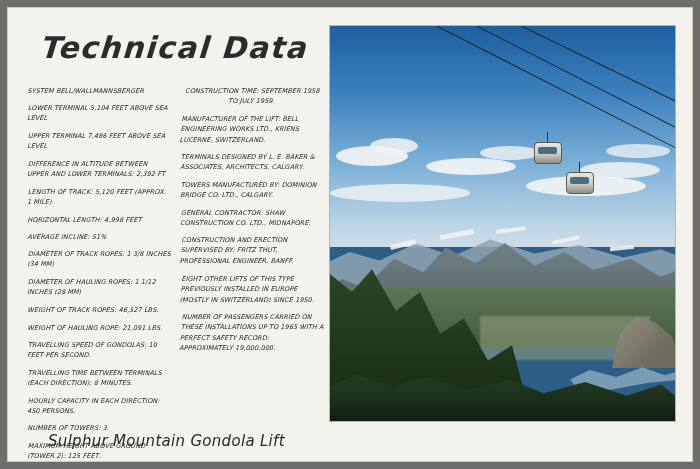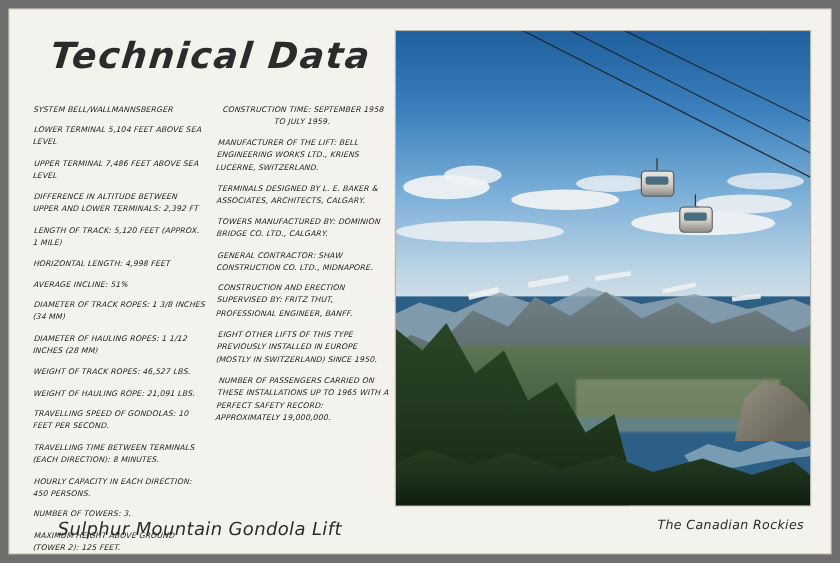--- a/index.html
+++ b/index.html
@@ -312,15 +312,14 @@
     <div class="cabin cabin-1">
       <div class="win"></div>
     </div>
     <div class="hanger hang-2"></div>
     <div class="cabin cabin-2">
       <div class="win"></div>
     </div>
   </div>
 
   <div class="caption-left">Sulphur Mountain Gondola Lift</div>
-  <div class="caption-right">The Canadian Rockies</div>
 
 </div>
 
 </body></html>

